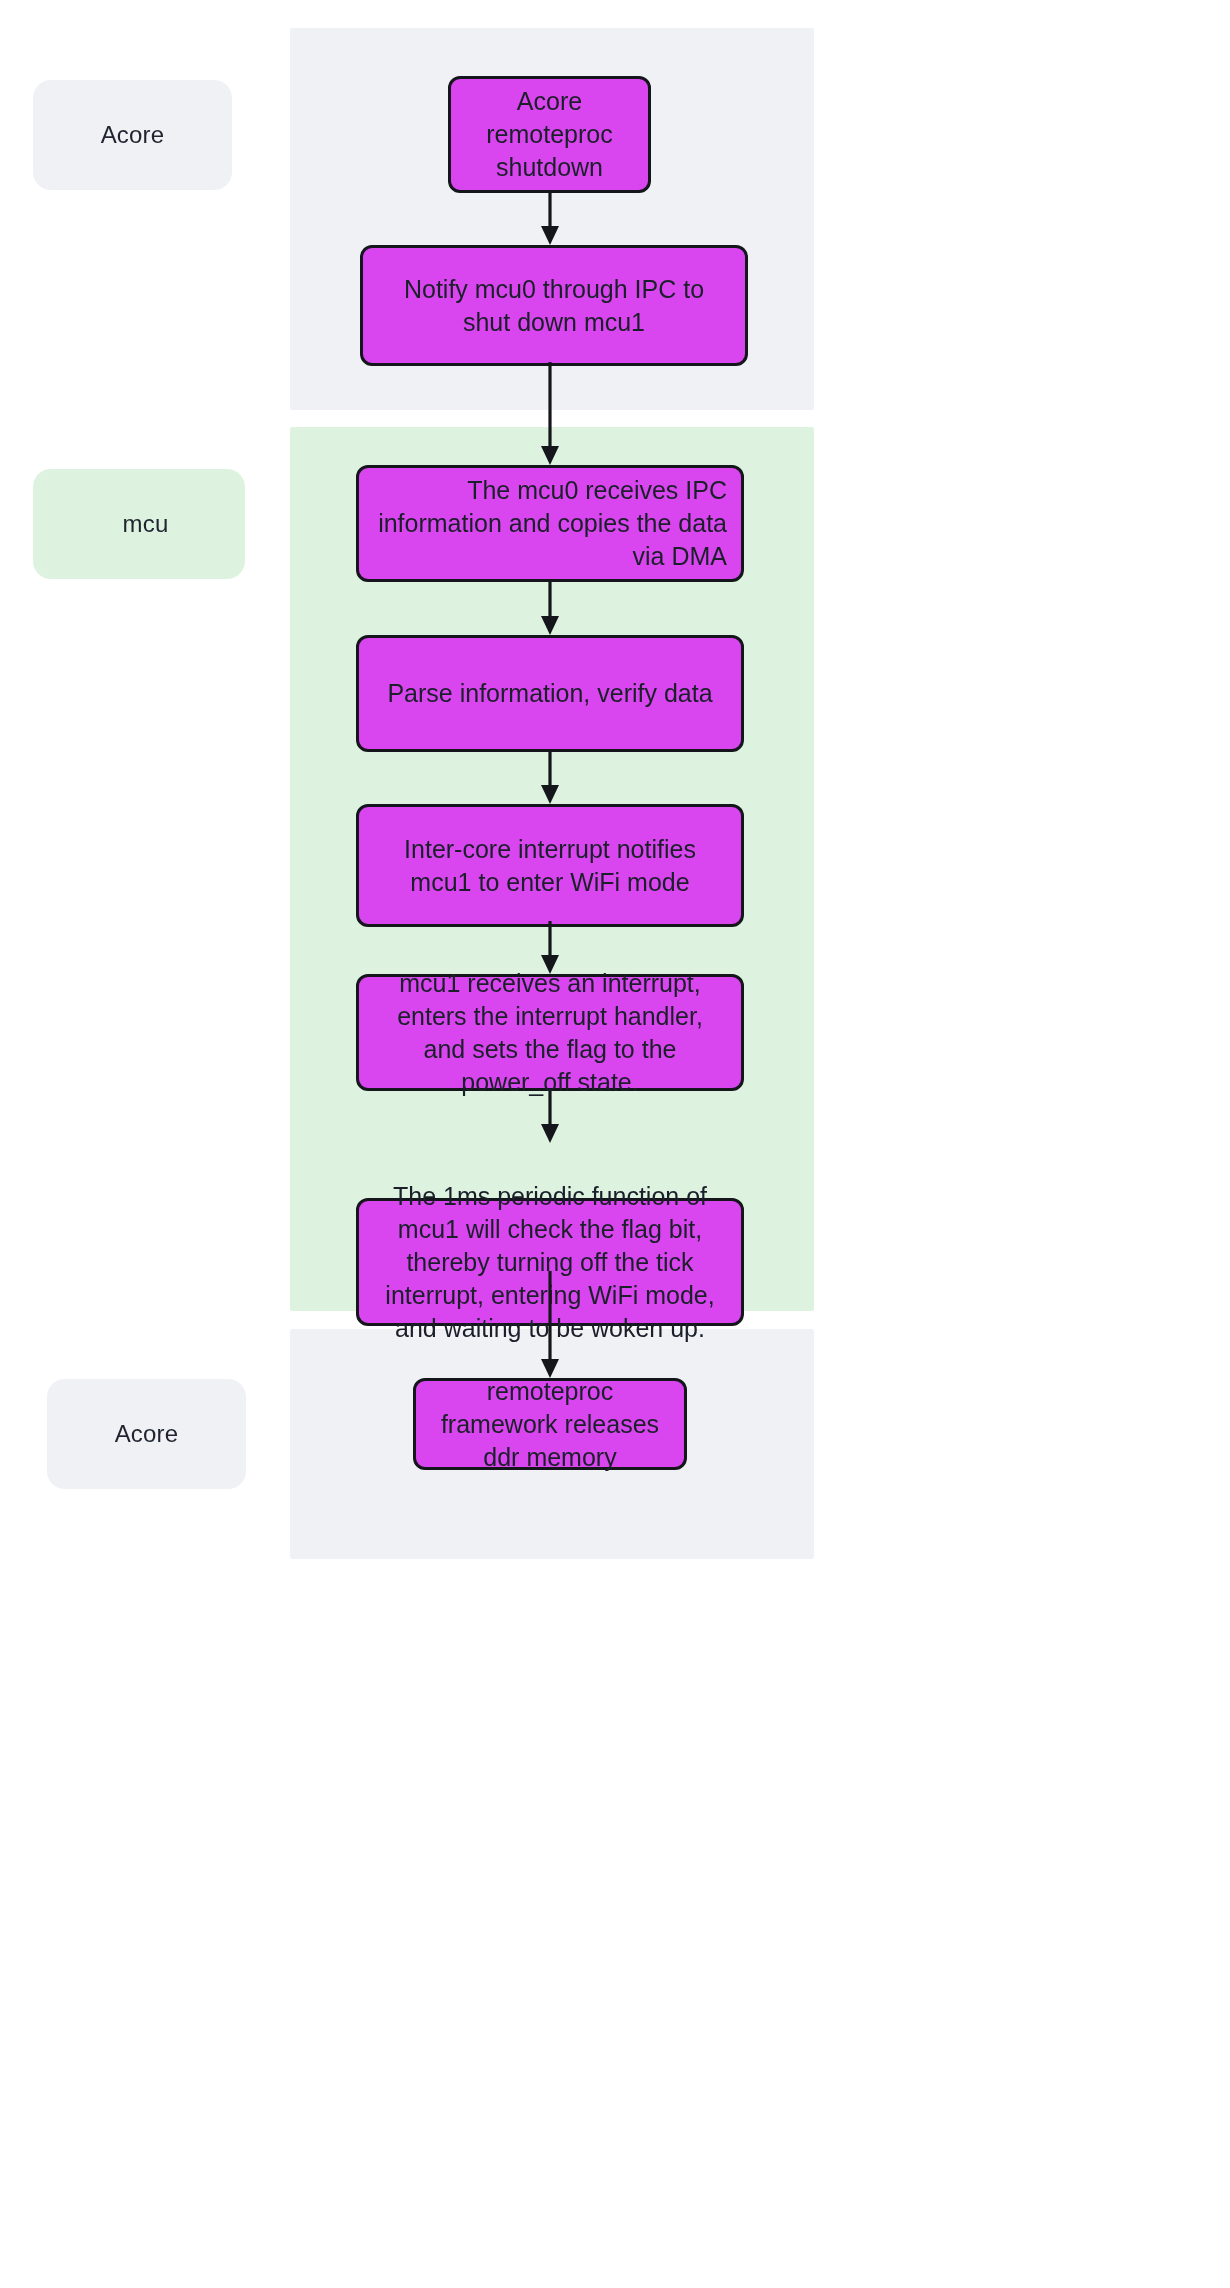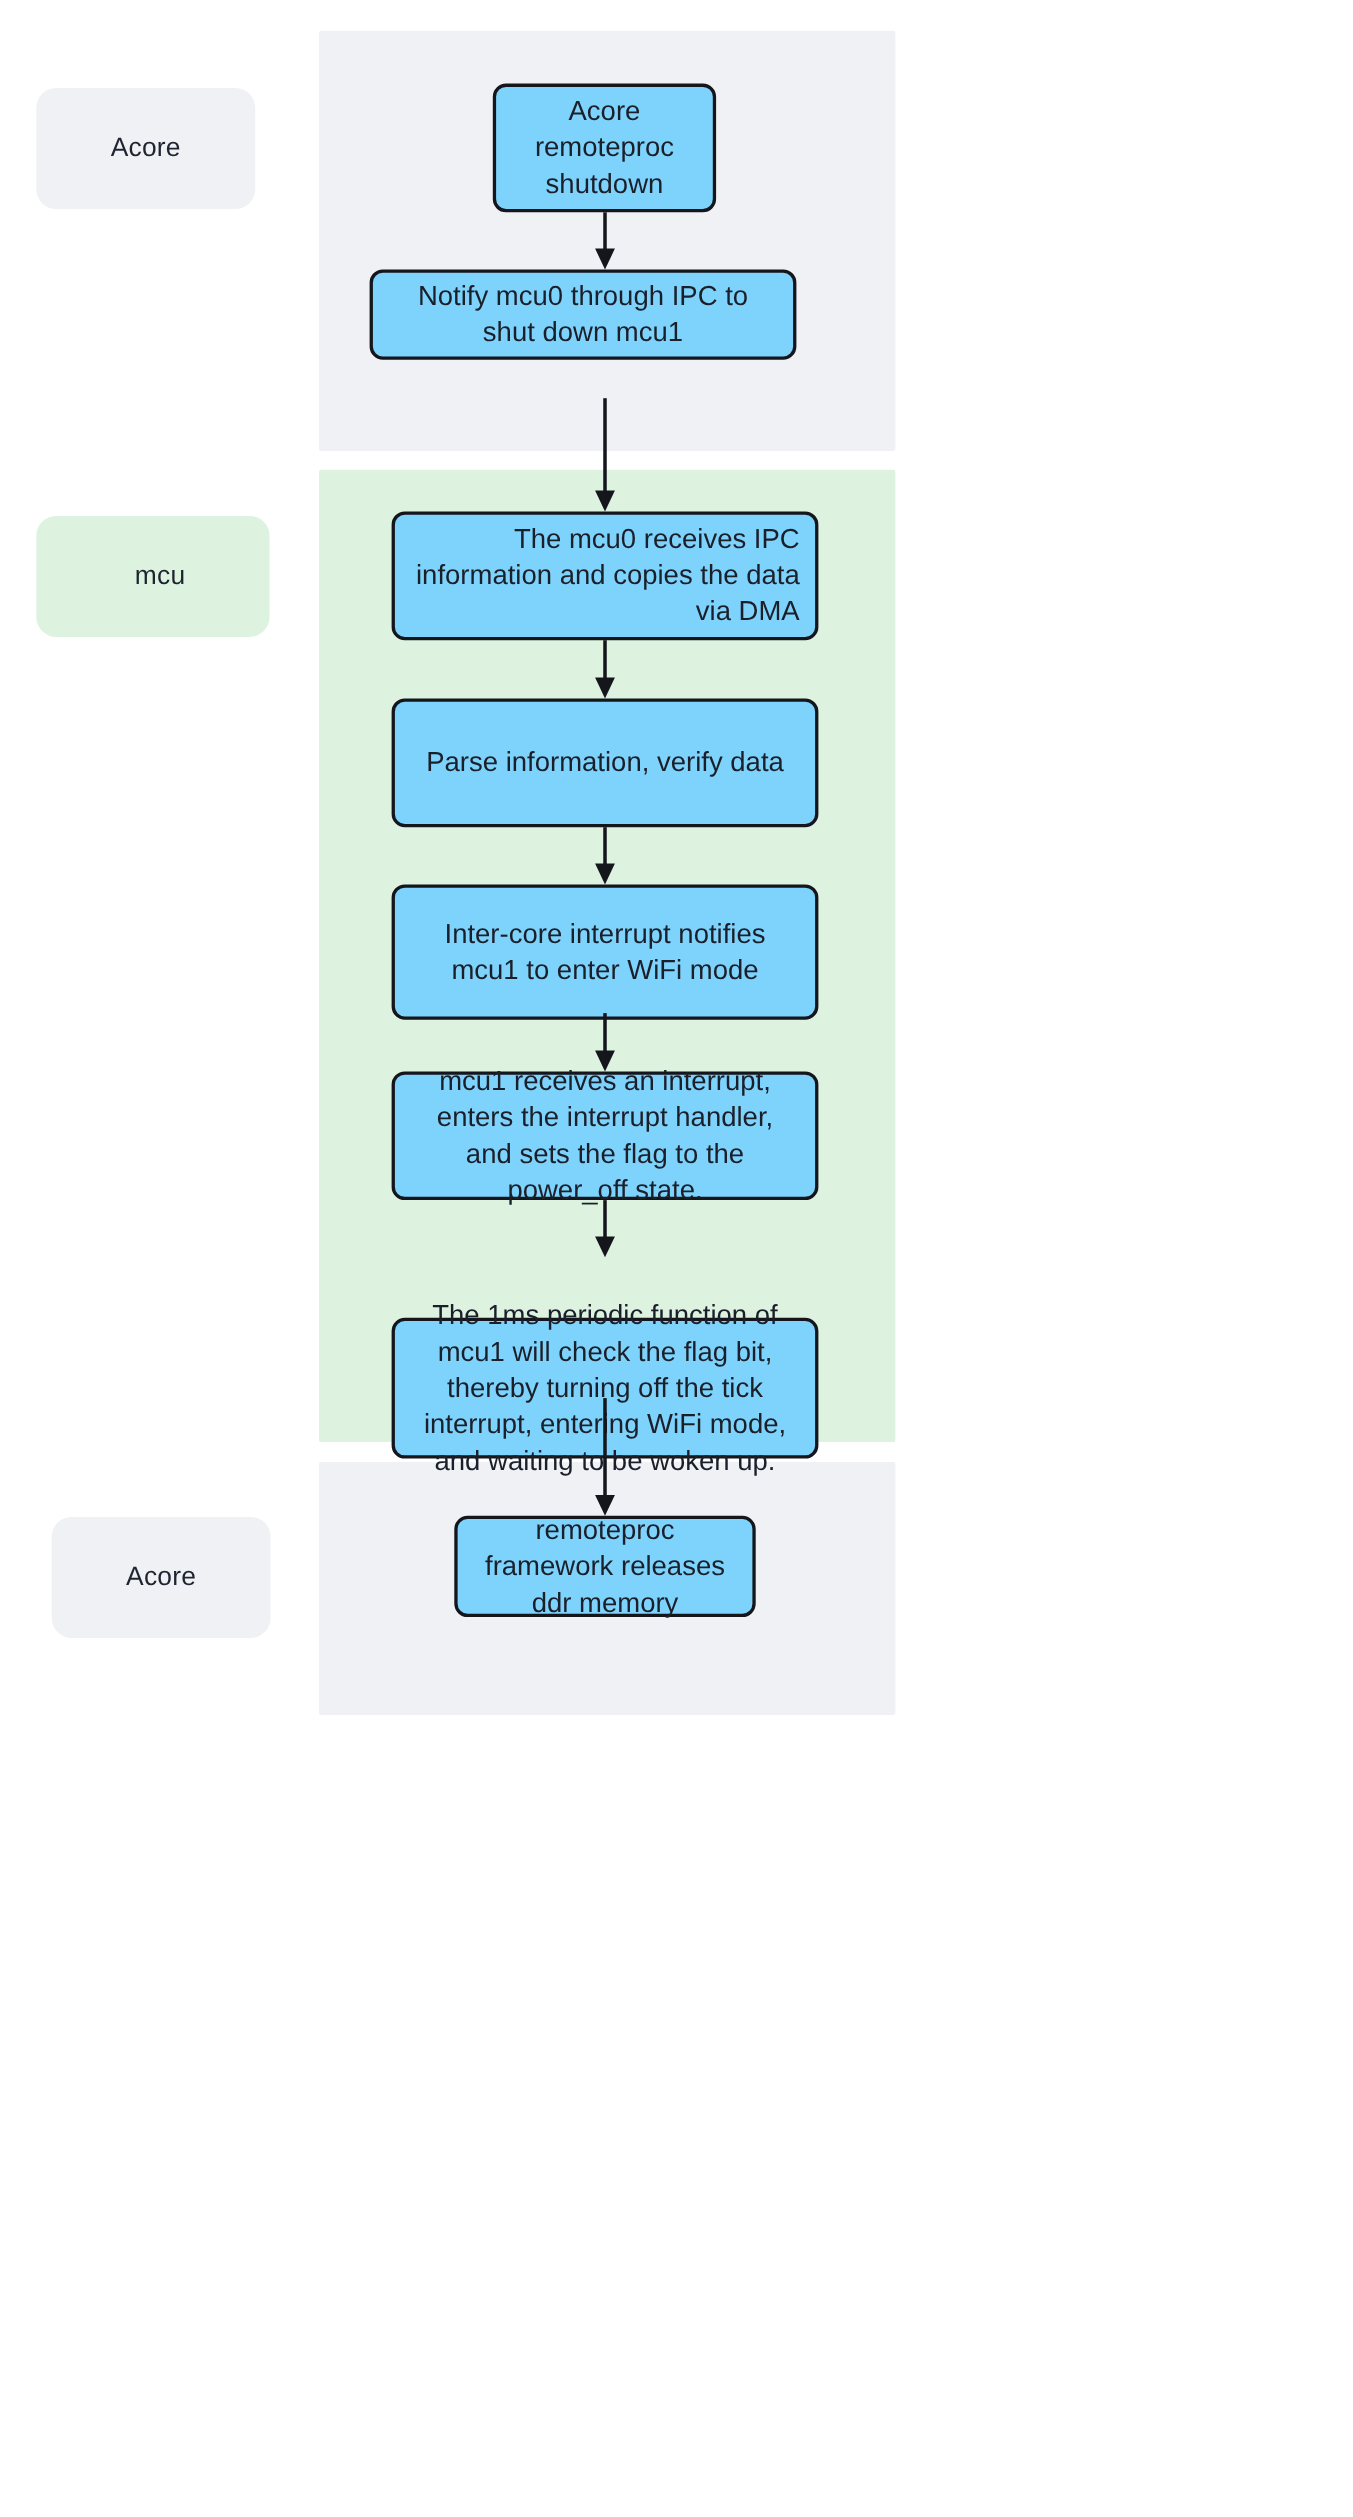--- a/index.html
+++ b/index.html
@@ -42,21 +42,21 @@
     color: #1f2430;
     letter-spacing: 0.2px;
   }
   .lane-chip.acore { background: #eff1f5; }
   .lane-chip.mcu   { background: #ddf3e0; padding-left: 13px; }
 
   
   .node {
     position: absolute;
     box-sizing: border-box;
-    background: #7dd3fc;
+    background: #d946ef;
     border: 3px solid #14161c;
     border-radius: 12px;
     display: flex;
     align-items: center;
     justify-content: center;
     text-align: center;
     font-size: 25px;
     line-height: 1.32;
     color: #1b1f2a;
     padding: 6px 14px;
@@ -96,21 +96,21 @@
   </div>
 
   <div class="lane-chip acore" style="left:47px; top:1379px; width:199px; height:110px;">
     <span>Acore</span>
   </div>
 
   <div class="node" style="left:448px; top:76px; width:203px; height:117px;">
     <span>Acore remoteproc shutdown</span>
   </div>
 
-  <div class="node" style="left:336px; top:245px; width:388px; height:82px;">
+  <div class="node" style="left:360px; top:245px; width:388px; height:121px;">
     <span>Notify mcu0 through IPC to shut down mcu1</span>
   </div>
 
   <div class="node" style="left:356px; top:465px; width:388px; height:117px;text-align:right;">
     <span>The mcu0 receives IPC information and copies the data via DMA</span>
   </div>
 
   <div class="node" style="left:356px; top:635px; width:388px; height:117px;">
     <span>Parse information, verify data</span>
   </div>

